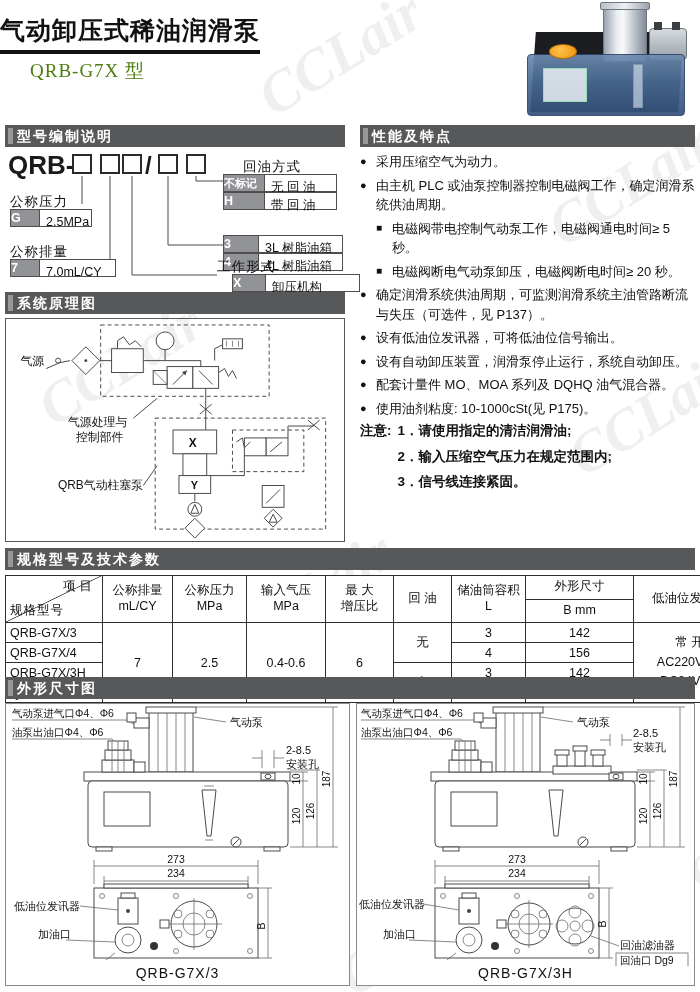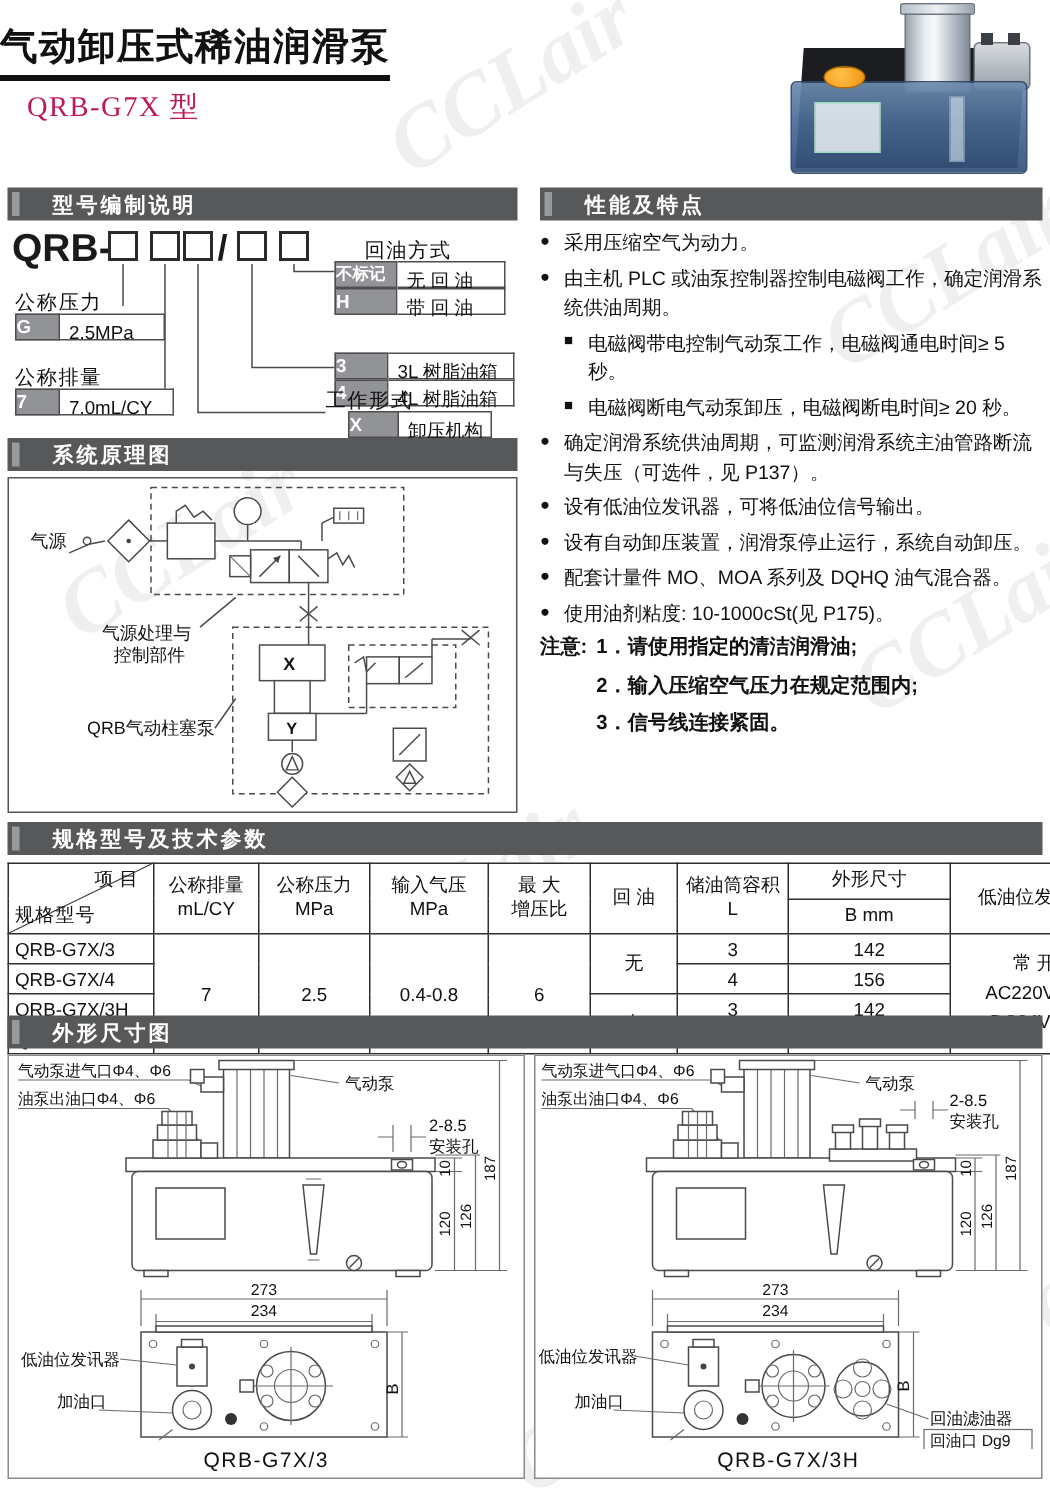--- a/index.html
+++ b/index.html
@@ -7,41 +7,41 @@
   .page { position:relative; width:700px; height:992px; background:#fff; overflow:hidden; }
 
   
   .wm { position:absolute; font-family:"Liberation Serif",serif; font-style:italic; font-weight:bold;
         font-size:58px; color:rgba(120,120,120,0.12); transform:rotate(-32deg); white-space:nowrap;
         pointer-events:none; }
 
   
   .title { position:absolute; left:0; top:14px; font-size:25px; font-weight:bold; color:#111;
            letter-spacing:1px; border-bottom:4px solid #111; padding-bottom:3px; }
-  .subtitle { position:absolute; left:18px; top:58px; font-size:19px; color:#be185d;
+  .subtitle { position:absolute; left:30px; top:58px; font-size:19px; color:#4d7c0f;
               font-family:"Liberation Serif",serif; letter-spacing:1px; }
 
   
   .photo { position:absolute; left:515px; top:2px; width:182px; height:120px; }
   .ph-bracket { position:absolute; left:18px; top:30px; width:148px; height:80px; background:#1c1d21; transform:skewX(-4deg); }
   .ph-tank { position:absolute; left:12px; top:52px; width:158px; height:62px; border-radius:4px;
              background:linear-gradient(180deg,#6d8cb0 0%,#4a6a93 45%,#33507a 100%); opacity:.92; border:1px solid #2c4466; }
   .ph-panel { position:absolute; left:28px; top:66px; width:44px; height:34px; background:rgba(235,240,245,.85); border:1px solid #9db; }
   .ph-gauge { position:absolute; left:118px; top:62px; width:10px; height:44px; background:rgba(225,235,245,.6); border:1px solid #7e97b3; }
   .ph-cyl { position:absolute; left:88px; top:4px; width:44px; height:56px; border-radius:3px;
             background:linear-gradient(90deg,#9aa3ad 0%,#e9edf2 30%,#f7f9fb 45%,#aab3bd 80%,#828b96 100%); border:1px solid #6d7681; }
   .ph-cylcap { position:absolute; left:85px; top:0px; width:50px; height:8px; background:linear-gradient(90deg,#b9c0c8,#eef1f4,#99a1ab); border:1px solid #6d7681; border-radius:2px; }
   .ph-cap { position:absolute; left:34px; top:42px; width:28px; height:15px; background:radial-gradient(circle at 40% 35%,#ffc14d,#f0930c); border-radius:50%; border:1px solid #b36d07; }
   .ph-filter { position:absolute; left:134px; top:26px; width:38px; height:32px; background:linear-gradient(180deg,#d7dbe0,#9aa1a9); border-radius:4px; border:1px solid #6d757e; }
   .ph-filter::before { content:""; position:absolute; left:4px; top:-7px; width:8px; height:8px; background:#3a3f45; }
   .ph-filter::after { content:""; position:absolute; right:6px; top:-7px; width:8px; height:8px; background:#3a3f45; }
 
   
   .sec { position:absolute; height:22px; background:#57585a; color:#fff; font-size:14px; font-weight:bold;
-         line-height:22px; padding-left:30px; letter-spacing:2px; }
+         line-height:22px; padding-left:12px; letter-spacing:2px; }
   .sec::before { content:""; position:absolute; left:3px; top:3px; bottom:3px; width:5px; background:#98999b; }
 
   
   .mc-prefix { position:absolute; font-size:26px; font-weight:bold; color:#1a1a1a; letter-spacing:0; }
   .mc-box { position:absolute; width:20px; height:20px; border:2px solid #2b2b2b; background:#fff; }
   .mc-slash { position:absolute; font-size:24px; font-weight:bold; color:#1a1a1a; }
   .mc-label { position:absolute; font-size:13.5px; color:#111; letter-spacing:1px; }
   .mc-row { position:absolute; display:flex; font-size:12.5px; }
   .mc-code { background:#919396; color:#fff; font-weight:bold; border:1px solid #4e4e4e; text-align:left;
              height:18px; line-height:16px; }
@@ -138,21 +138,21 @@
     <span class="mc-desc" style="width:72px;">无 回 油</span>
   </div>
   <div class="mc-row" style="left:223px;top:192px;">
     <span class="mc-code" style="width:42px;">H</span>
     <span class="mc-desc" style="width:72px;">带 回 油</span>
   </div>
 
   <div class="mc-label" style="left:10px;top:193px;">公称压力</div>
   <div class="mc-row" style="left:10px;top:209px;">
     <span class="mc-code" style="width:30px;">G</span>
-    <span class="mc-desc" style="width:70px;">2.5MPa</span>
+    <span class="mc-desc" style="width:52px;">2.5MPa</span>
   </div>
 
   <div class="mc-label" style="left:243px;top:219px;margin-top:26px;">油箱容积</div>
   <div class="mc-row" style="left:223px;top:235px;">
     <span class="mc-code" style="width:36px;">3</span>
     <span class="mc-desc" style="width:84px;">3L 树脂油箱</span>
   </div>
   <div class="mc-row" style="left:223px;top:253px;">
     <span class="mc-code" style="width:36px;">4</span>
     <span class="mc-desc" style="width:84px;">4L 树脂油箱</span>
@@ -160,21 +160,21 @@
 
   <div class="mc-label" style="left:10px;top:243px;">公称排量</div>
   <div class="mc-row" style="left:10px;top:259px;">
     <span class="mc-code" style="width:30px;">7</span>
     <span class="mc-desc" style="width:76px;">7.0mL/CY</span>
   </div>
 
   <div class="mc-label" style="left:217px;top:258px;">工作形式</div>
   <div class="mc-row" style="left:232px;top:274px;">
     <span class="mc-code" style="width:34px;">X</span>
-    <span class="mc-desc" style="width:62px;">卸压机构</span>
+    <span class="mc-desc" style="width:94px;">卸压机构</span>
   </div>
 
   <div class="sec" style="left:5px;top:292px;width:340px;">
     <span>系统原理图</span>
   </div>
   <div class="schem-box">
     <svg viewBox="0 0 340 224" width="338" height="222">
       <g>
         <rect class="dash" x="95" y="6" width="170" height="72"></rect>
         <text x="14" y="46" font-size="12">气源</text>
@@ -340,21 +340,21 @@
       <th>外形尺寸</th>
       <th rowspan="2">低油位发讯器</th>
     </tr>
     <tr>
       <th>B mm</th>
     </tr>
     <tr>
       <td class="cell-model">QRB-G7X/3</td>
       <td rowspan="4">7</td>
       <td rowspan="4">2.5</td>
-      <td rowspan="4">0.4-0.8</td>
+      <td rowspan="4">0.4-0.6</td>
       <td rowspan="4">6</td>
       <td rowspan="2">无</td>
       <td>3</td>
       <td>142</td>
       <td rowspan="4" class="lvl-cell">
         <div>常 开</div>
         <div>AC220V/1A</div>
         <div>DC24V/2A</div>
       </td>
     </tr>

